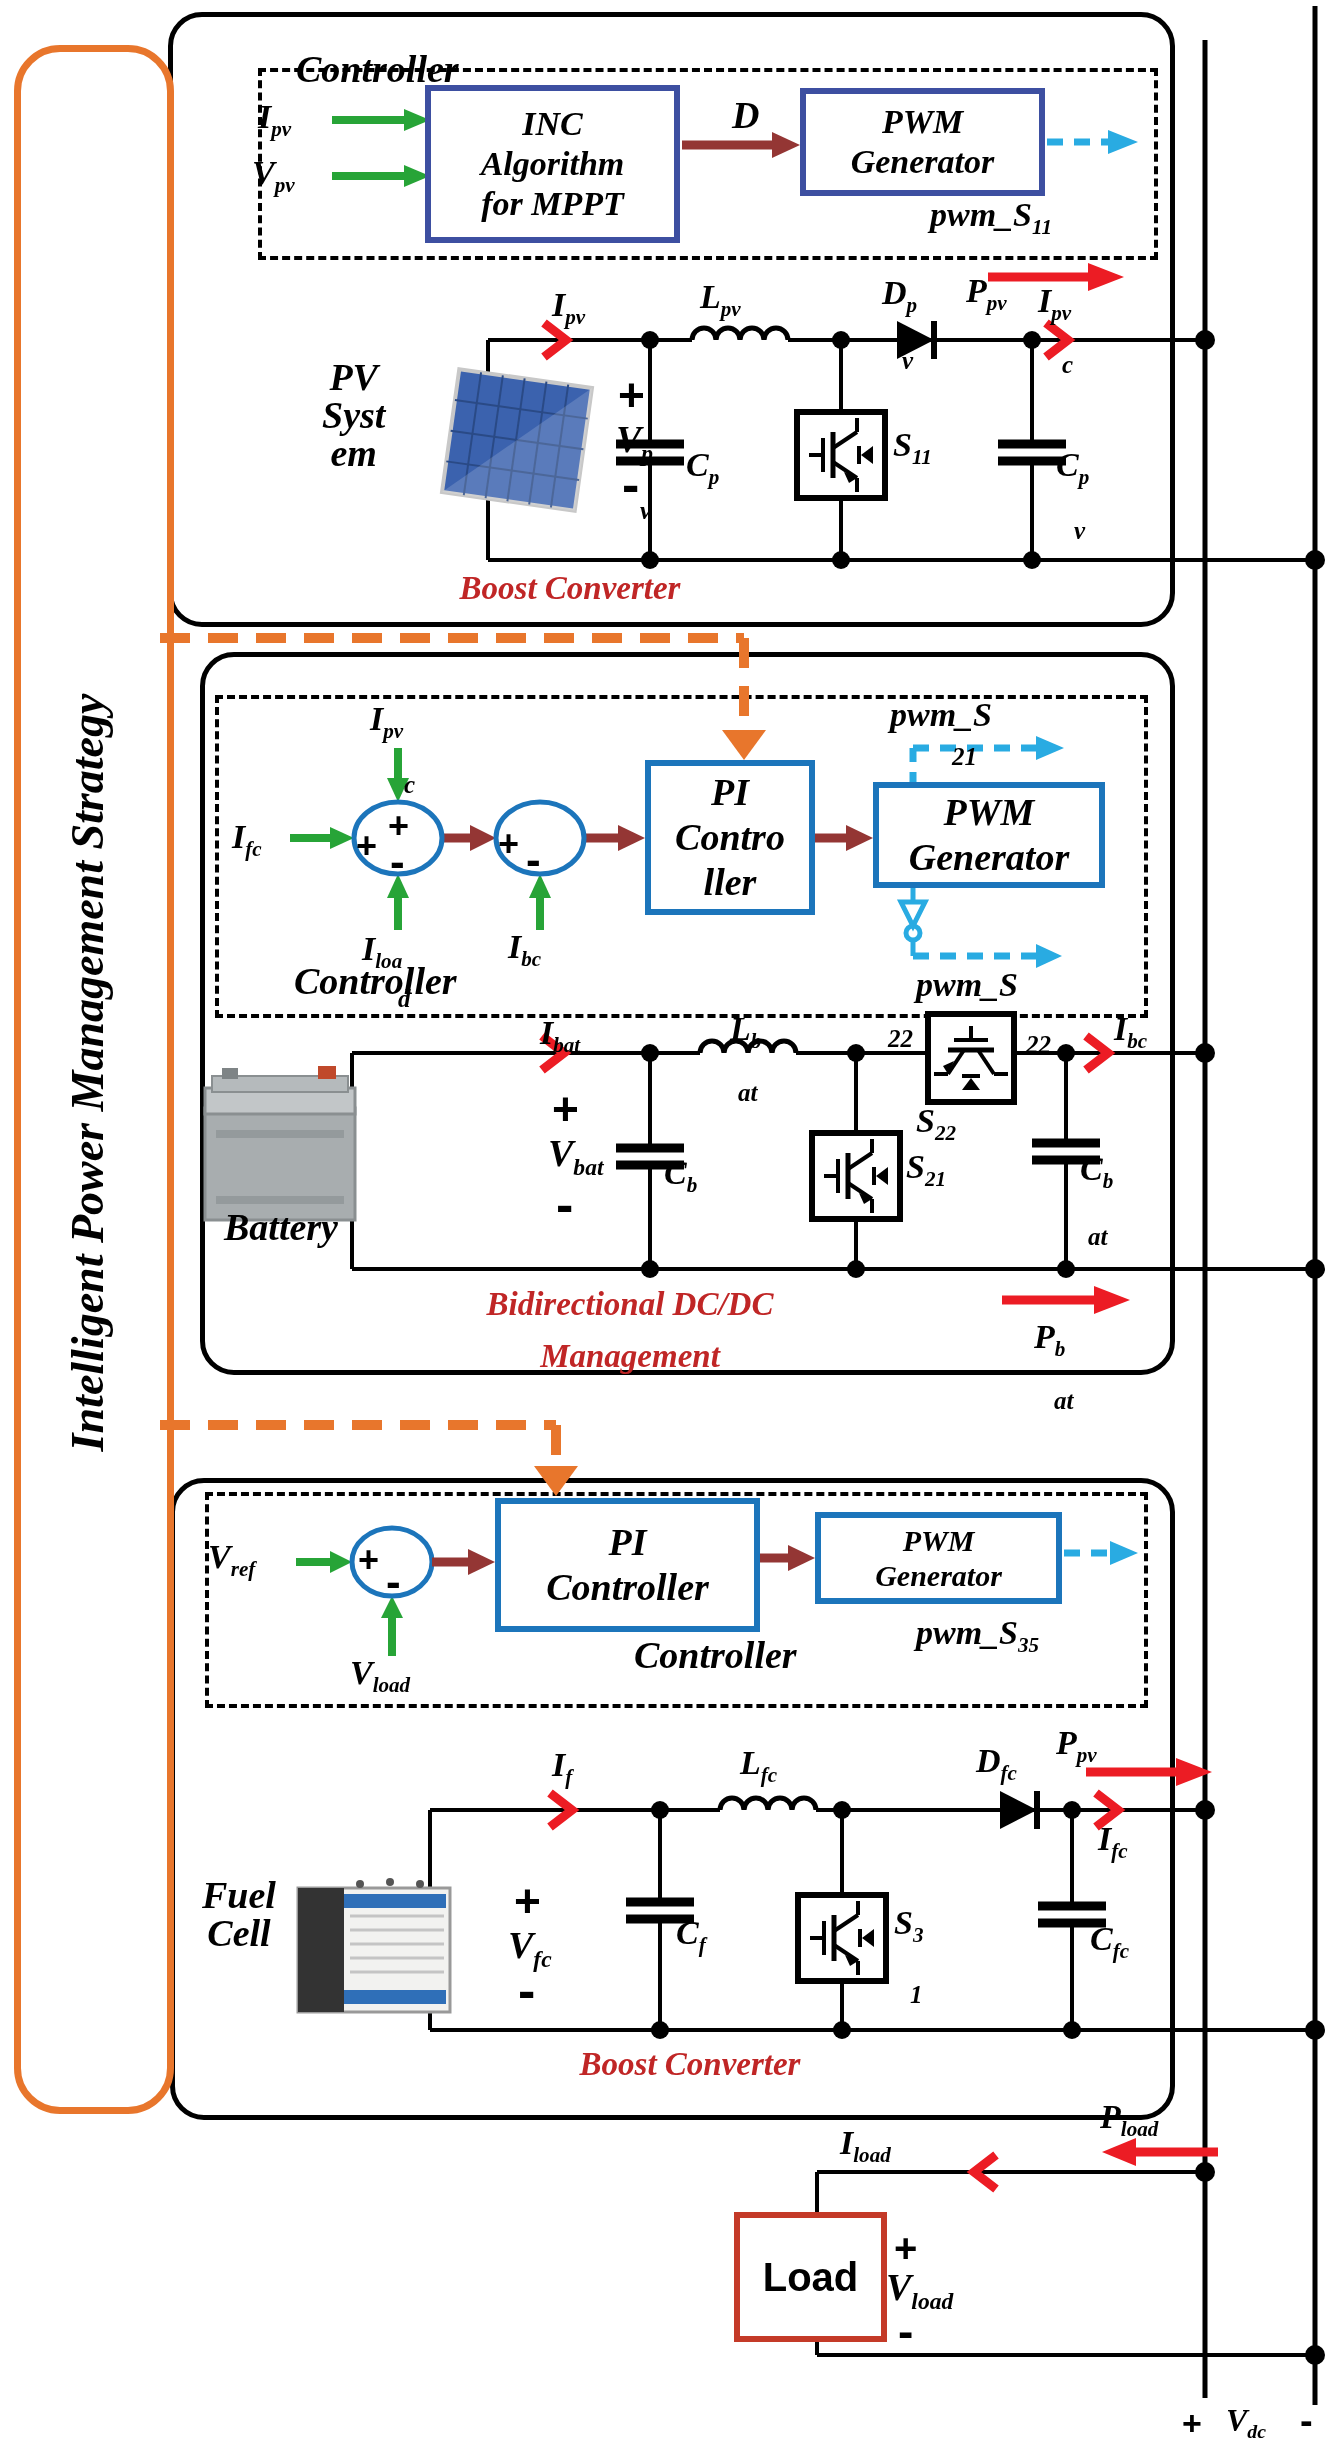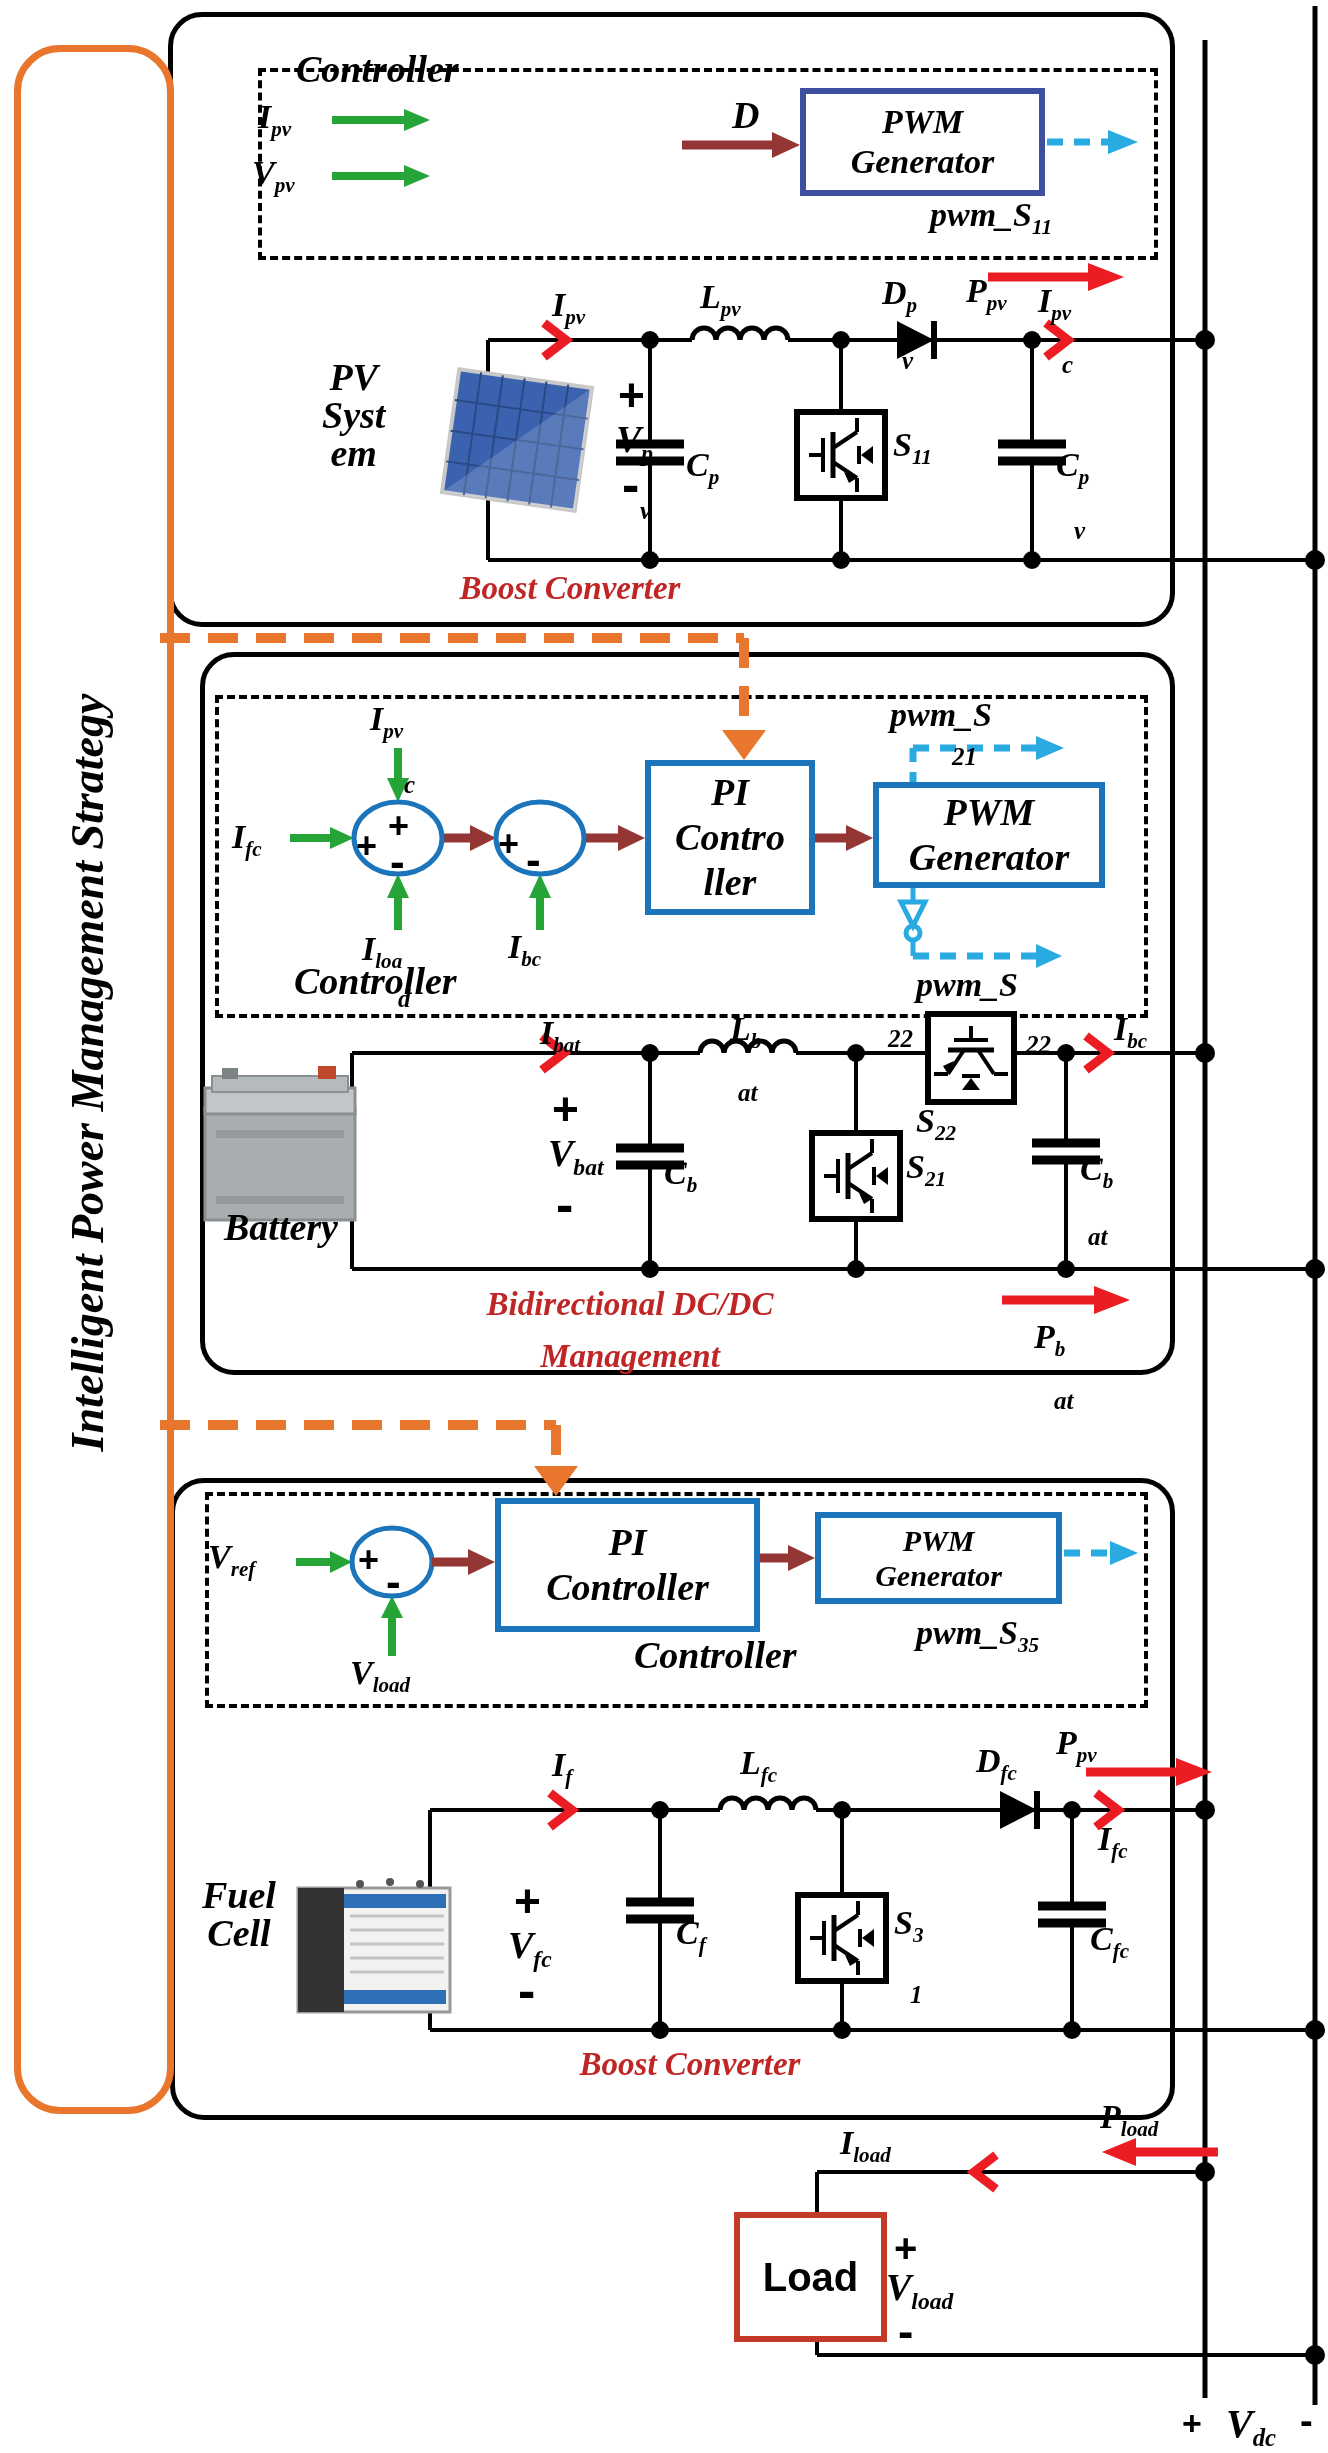--- a/index.html
+++ b/index.html
@@ -306,20 +306,25 @@
     <path d="M996,2155 L974,2172 L996,2189" stroke="#EC1C24" stroke-width="9" fill="none"></path>
     <g>
       <line x1="1136" y1="2152" x2="1218" y2="2152" stroke="#EC1C24" stroke-width="9"></line>
       <polygon points="1102,2152 1136,2138 1136,2166" fill="#EC1C24"></polygon>
     </g>
   </svg>
 
   <div class="lb t38" style="left:296px;top:50px;">Controller</div>
   <div class="lb" style="left:258px;top:100px;"><span>I</span><sub>pv</sub></div>
   <div class="lb" style="left:252px;top:156px;"><span>V</span><sub>pv</sub></div>
+  <div class="blk top" style="left:425px;top:85px;width:243px;height:146px;">
+    <div>INC</div>
+    <div>Algorithm</div>
+    <div>for MPPT</div>
+  </div>
   <div class="lb t38" style="left:732px;top:96px;">D</div>
   <div class="blk top" style="left:800px;top:88px;width:233px;height:96px;">
     <div>PWM</div>
     <div>Generator</div>
   </div>
   <div class="lb" style="left:930px;top:198px;"><span>pwm_S</span><sub>11</sub></div>
 
   <div class="lb" style="left:552px;top:288px;"><span>I</span><sub>pv</sub></div>
   <div class="lb" style="left:700px;top:280px;"><span>L</span><sub>pv</sub></div>
   <div class="lb" style="left:882px;top:276px;"><span>D</span><sub>p</sub></div>
@@ -423,16 +428,16 @@
   <div class="lb" style="left:840px;top:2126px;"><span>I</span><sub>load</sub></div>
   <div class="lb" style="left:1100px;top:2100px;"><span>P</span><sub>load</sub></div>
   <div id="load-box">
       <span>Load</span>
     </div>
   <div class="sign" style="left:894px;top:2228px;font-size:40px;">+</div>
   <div class="lb t38" style="left:886px;top:2268px;"><span>V</span><sub>load</sub></div>
   <div class="sign" style="left:898px;top:2308px;font-size:46px;">-</div>
 
   <div class="sign" style="left:1182px;top:2406px;font-size:34px;">+</div>
-  <div class="lb" style="left:1226px;top:2404px;font-size:40px;"><span>V</span><sub>dc</sub></div>
+  <div class="lb" style="left:1226px;top:2404px;font-size:32px;"><span>V</span><sub>dc</sub></div>
   <div class="sign" style="left:1300px;top:2402px;font-size:38px;">-</div>
 
 </div>
 
 </body></html>

